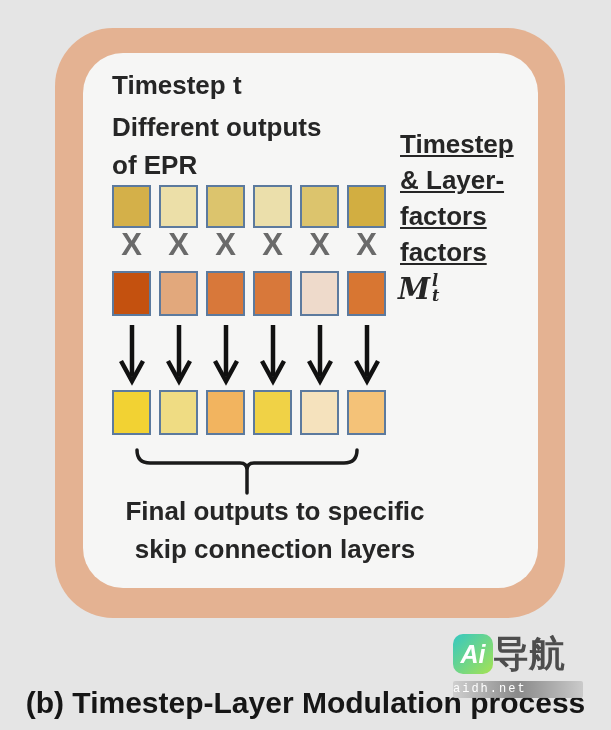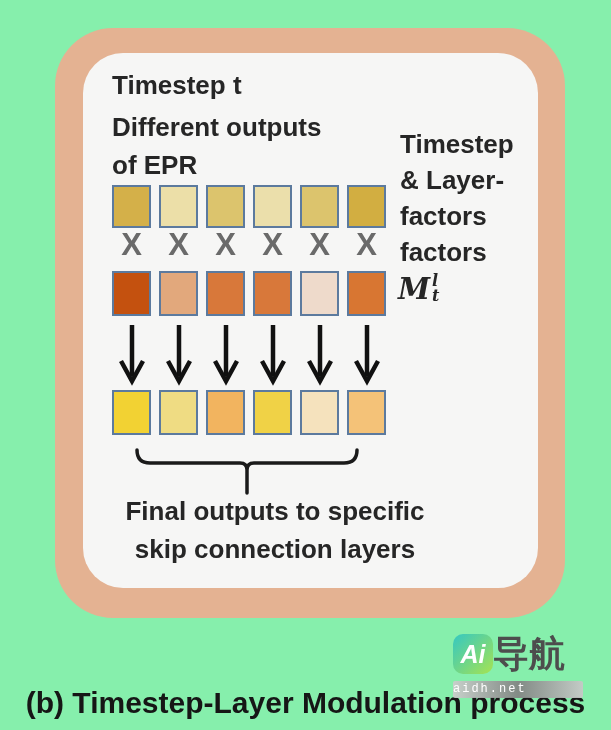--- a/index.html
+++ b/index.html
@@ -1,31 +1,31 @@
 <!DOCTYPE html>
 <html><head>
 <meta charset="utf-8">
 <style>
   html,body{margin:0;padding:0;}
   .page{
-    position:relative;width:611px;height:730px;background:#86efac;
+    position:relative;width:611px;height:730px;background:#e5e5e5;
     font-family:"Liberation Sans",sans-serif;overflow:hidden;
   }
   .frame{
     position:absolute;left:55px;top:28px;width:510px;height:590px;
     background:var(--frame,#e4b292);border-radius:58px;
   }
   .inner{
     position:absolute;left:83px;top:53px;width:455px;height:535px;
     background:var(--inner,#f6f6f5);border-radius:40px;
   }
   .txt{position:absolute;color:var(--txt,#262626);font-weight:600;}
   .timestep{left:112px;top:70px;font-size:26px;}
   .leftlabel{left:112px;top:108px;font-size:26px;line-height:38px;}
-  .rightlabel{left:400px;top:126px;font-size:26px;line-height:36px;width:140px;}
+  .rightlabel{left:400px;top:126px;font-size:26px;line-height:36px;width:140px;text-decoration:underline;}
   .formula{left:398px;top:272px;font-family:"DejaVu Serif",serif;font-style:italic;
     font-size:29px;font-weight:600;display:flex;align-items:center;}
   .supsub{display:inline-flex;flex-direction:column;font-size:16px;line-height:15px;
     margin-left:2px;margin-top:-2px;}
   .sqrow{position:absolute;left:112px;display:flex;gap:8px;}
   .row1{top:185px;}
   .row2{top:271px;}
   .row3{top:390px;}
   .sq{width:39px;border:2px solid var(--sqborder,#5c7a9e);box-sizing:border-box;}
   .row1 .sq{height:43px;}

